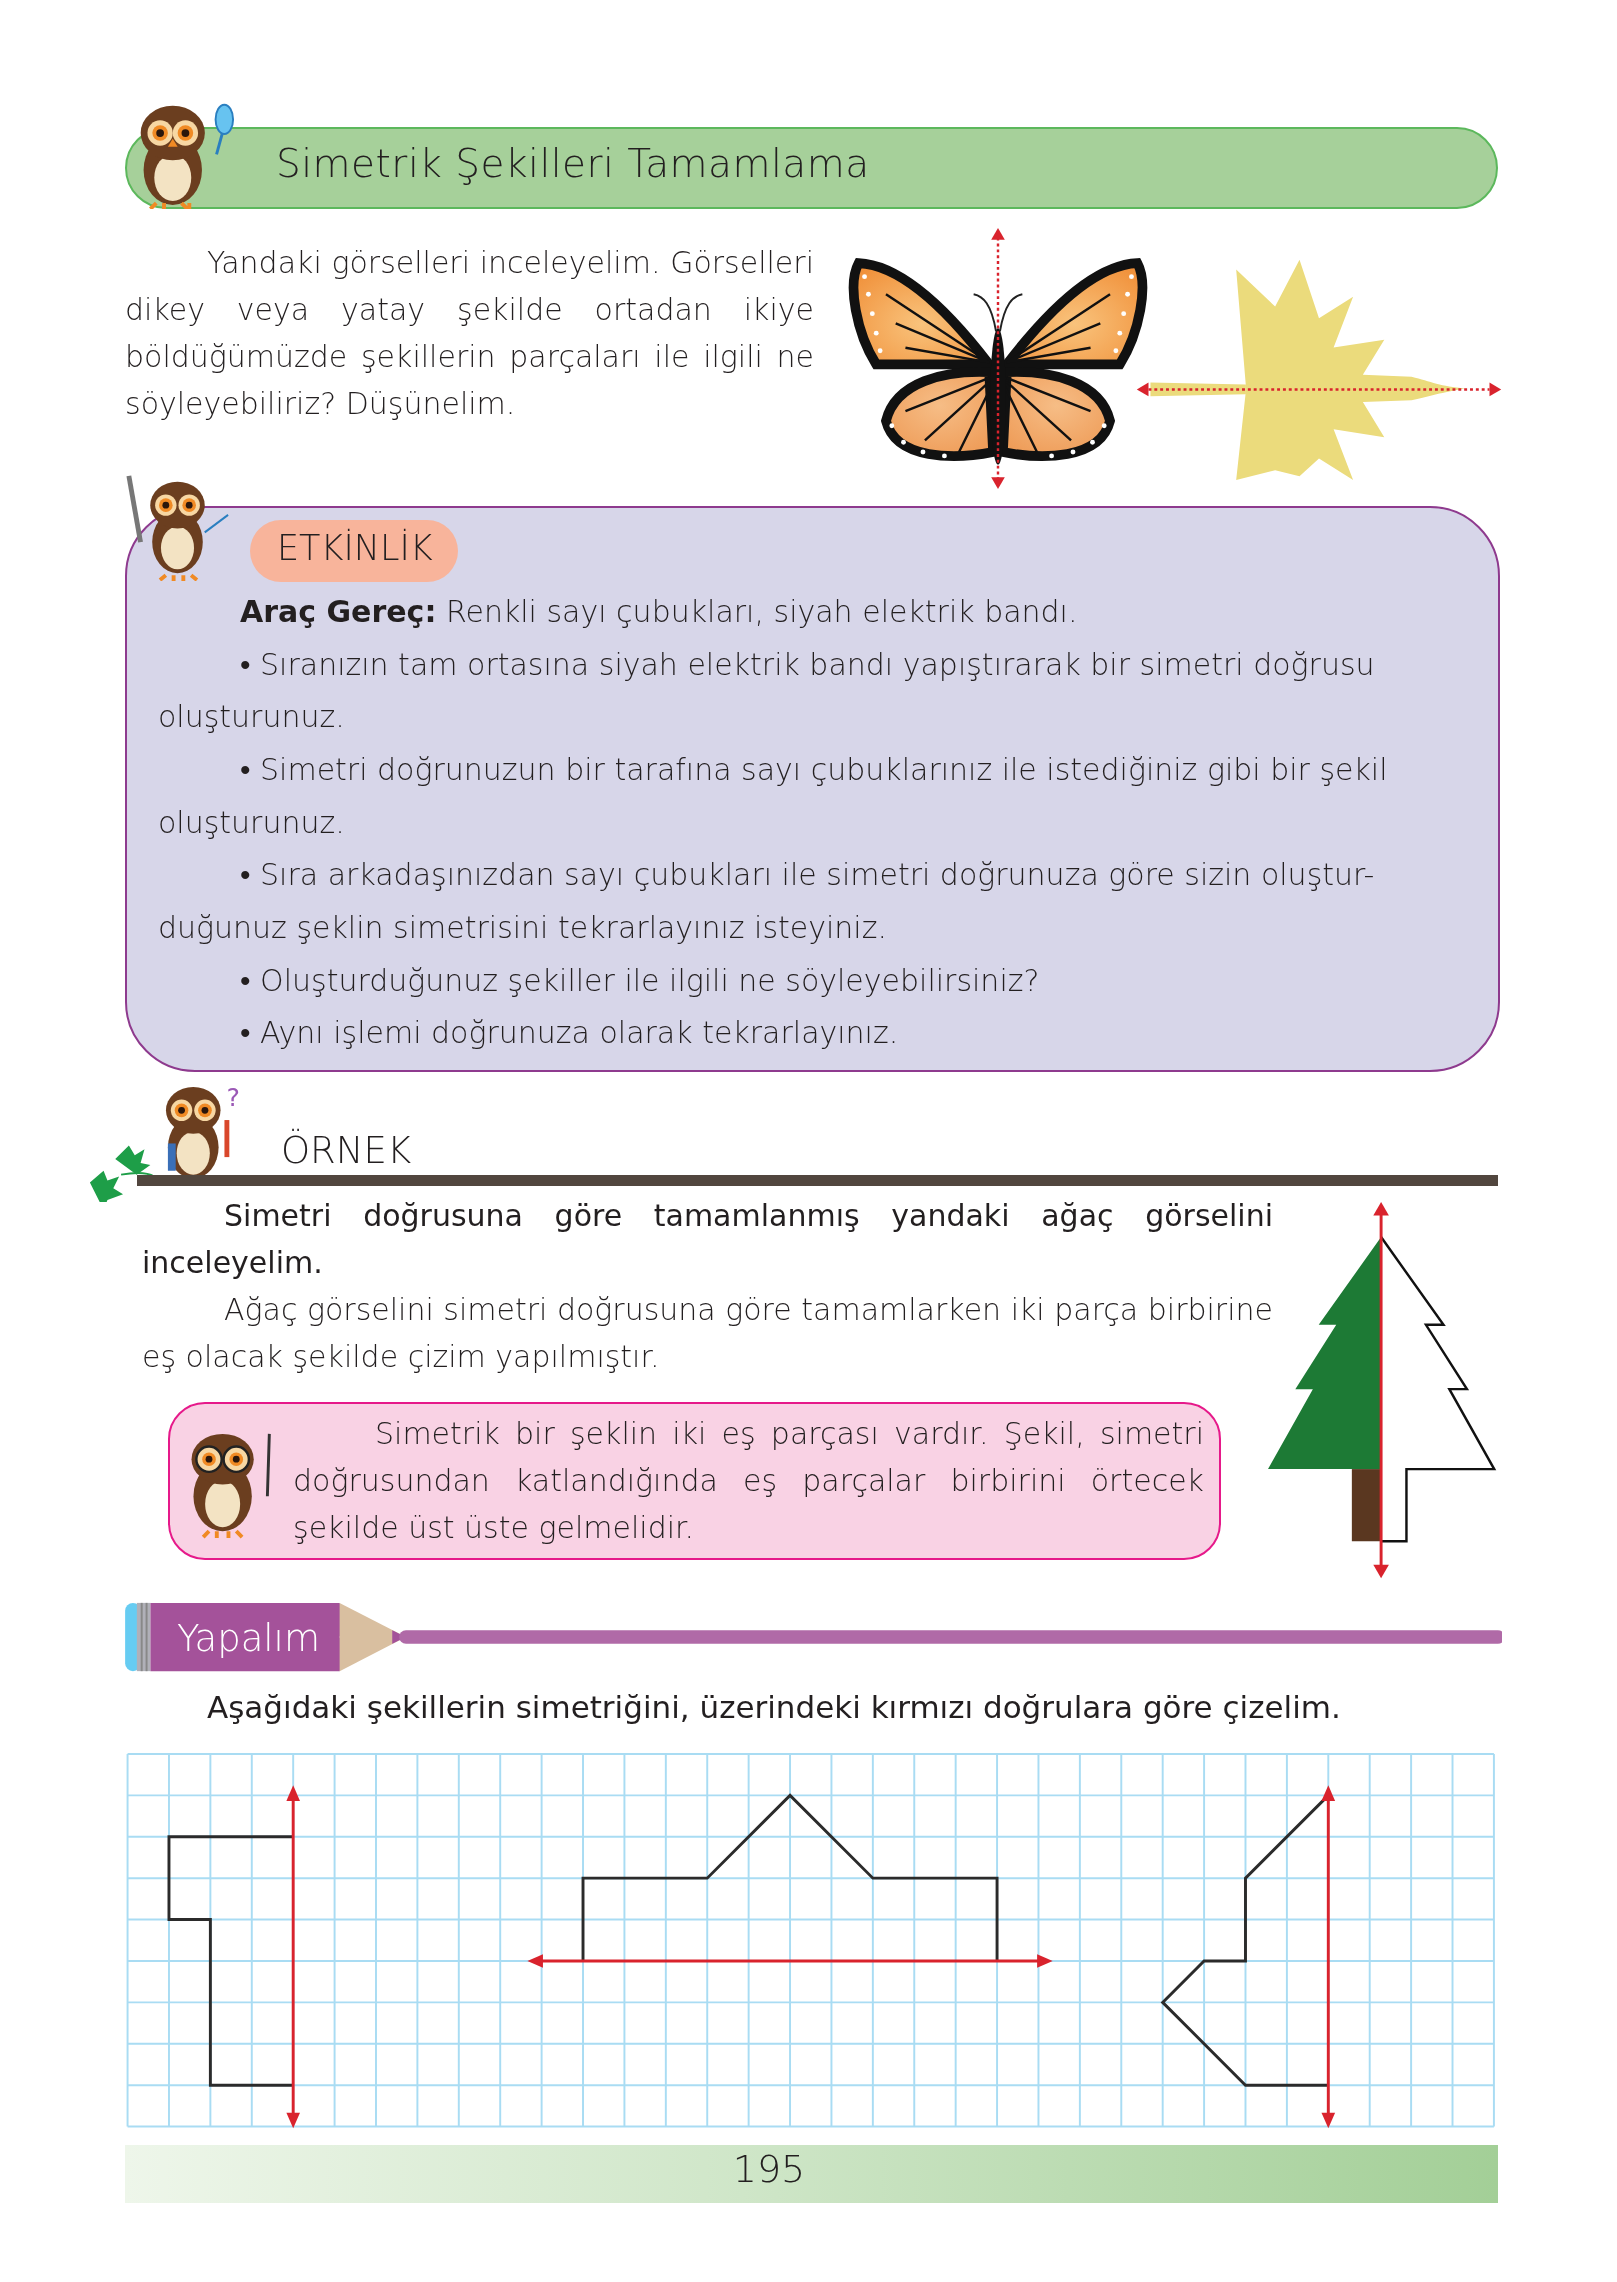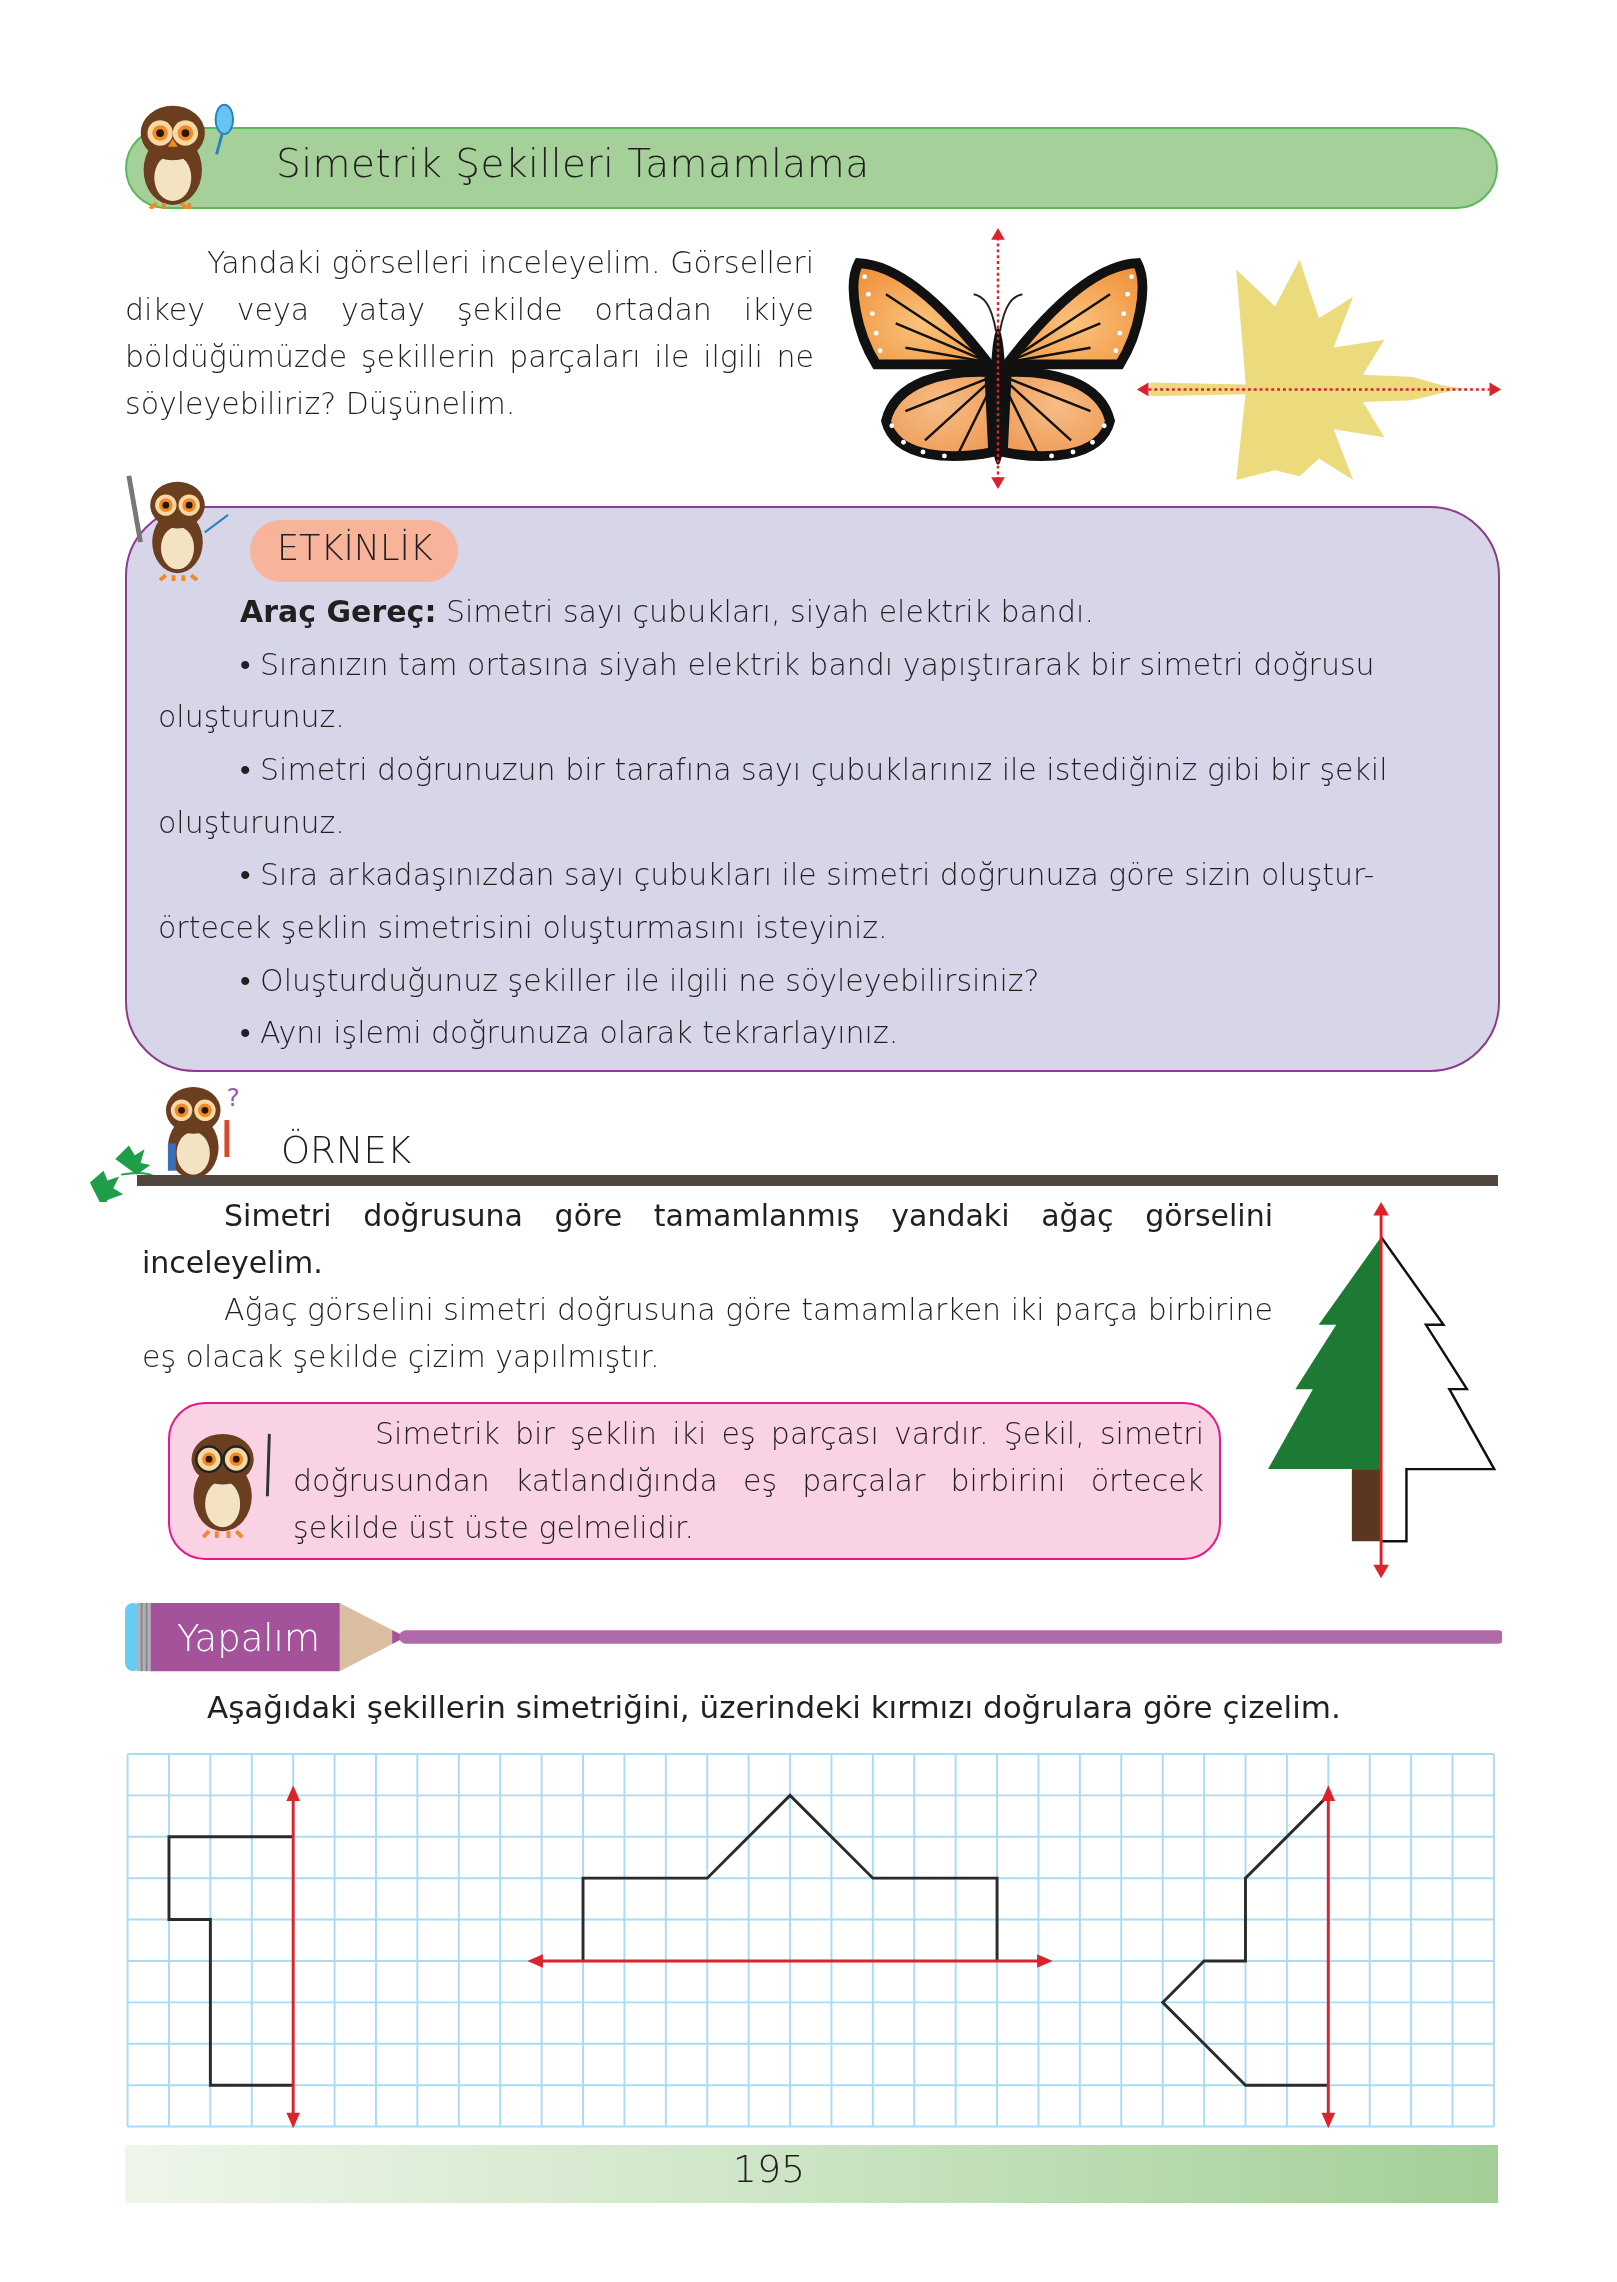--- a/index.html
+++ b/index.html
@@ -149,30 +149,30 @@
   <circle cx="48" cy="32" r="7" fill="#f08a24"></circle>
     <circle cx="72" cy="32" r="7" fill="#f08a24"></circle>
   <circle cx="48" cy="32" r="3.5" fill="#2a160b"></circle>
     <circle cx="72" cy="32" r="3.5" fill="#2a160b"></circle>
   <path d="M88 60 L112 42" stroke="#2a7fc0" stroke-width="2"></path>
   <path d="M48 104 l-6 5 M56 104 l0 6 M66 104 l0 6 M74 104 l6 5" stroke="#f08a24" stroke-width="4"></path>
 </svg>
 <div id="activity-badge" class="abs"></div>
 <div id="activity-badge-text" class="abs txt">ETKİNLİK</div>
 
-<div class="abs act-line txt" style="top:585px"><span class="indent1" style="width:82px"></span><span class="bold">Araç Gereç:</span> <span>Simetri sayı çubukları, siyah elektrik bandı.</span></div>
+<div class="abs act-line txt" style="top:585px"><span class="indent1" style="width:82px"></span><span class="bold">Araç Gereç:</span> <span>Renkli sayı çubukları, siyah elektrik bandı.</span></div>
 
 <div class="abs act-line txt" style="top:638px"><span class="indent1" style="width:82px"></span><span>• Sıranızın tam ortasına siyah elektrik bandı yapıştırarak bir simetri doğrusu</span></div>
 <div class="abs act-line txt" style="top:690px">oluşturunuz.</div>
 
 <div class="abs act-line txt" style="top:743px"><span class="indent1" style="width:82px"></span><span>• Simetri doğrunuzun bir tarafına sayı çubuklarınız ile istediğiniz gibi bir şekil</span></div>
 <div class="abs act-line txt" style="top:796px">oluşturunuz.</div>
 
 <div class="abs act-line txt" style="top:848px"><span class="indent1" style="width:82px"></span><span>• Sıra arkadaşınızdan sayı çubukları ile simetri doğrunuza göre sizin oluştur-</span></div>
-<div class="abs act-line txt" style="top:901px">örtecek şeklin simetrisini oluşturmasını isteyiniz.</div>
+<div class="abs act-line txt" style="top:901px">duğunuz şeklin simetrisini tekrarlayınız isteyiniz.</div>
 
 <div class="abs act-line txt" style="top:954px"><span class="indent1" style="width:82px"></span><span>• Oluşturduğunuz şekiller ile ilgili ne söyleyebilirsiniz?</span></div>
 <div class="abs act-line txt" style="top:1006px"><span class="indent1" style="width:82px"></span><span>• Aynı işlemi doğrunuza olarak tekrarlayınız.</span></div>
 
 <svg class="abs" style="left:86px;top:1081px" width="195" height="121" viewBox="0 0 200 124">
   <path d="M30 80 l14 -14 l6 10 l10 -6 l-4 14 l10 2 l-14 10 z" fill="#1e9e48"></path>
   <path d="M4 104 l14 -12 l4 10 l12 -4 l-6 12 l10 6 l-16 6 l-4 10 z" fill="#1e9e48"></path>
   <path d="M36 96 Q60 92 70 98" stroke="#1e9e48" stroke-width="2" fill="none"></path>
   <ellipse cx="110" cy="68" rx="26" ry="32" fill="#6b3e1f"></ellipse>
   <ellipse cx="110" cy="74" rx="17" ry="22" fill="#f3e3c3"></ellipse>

